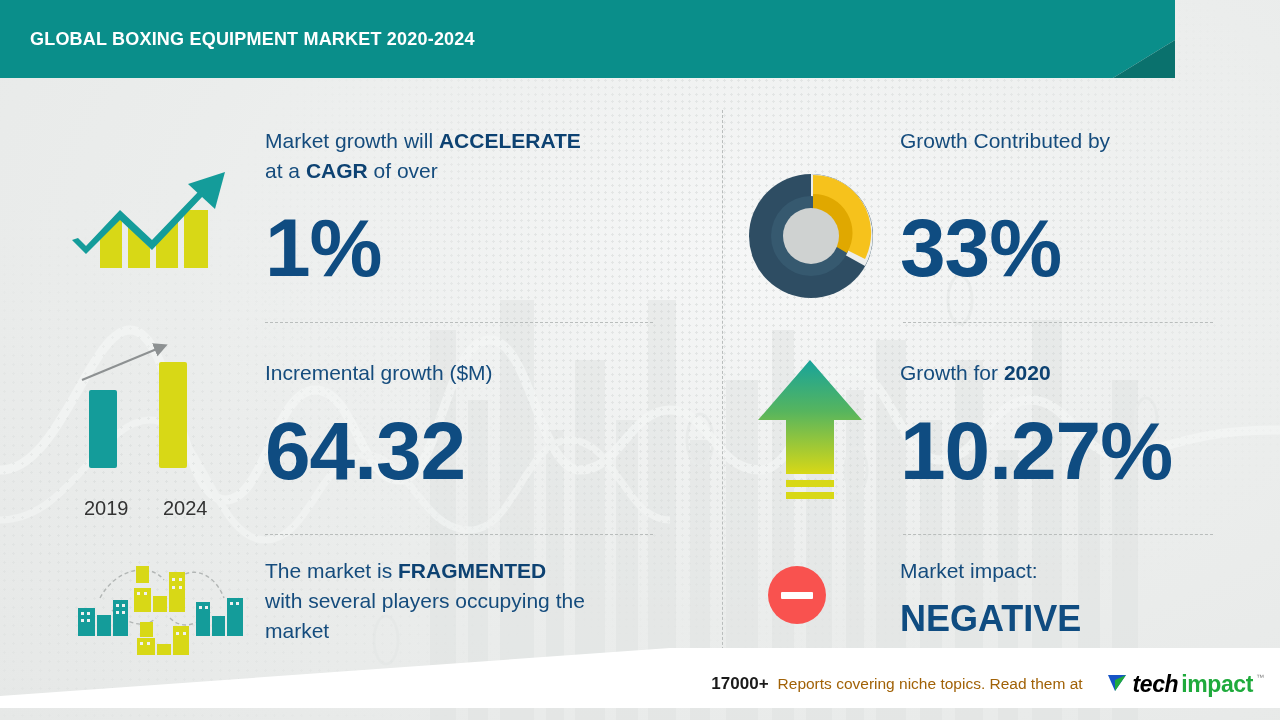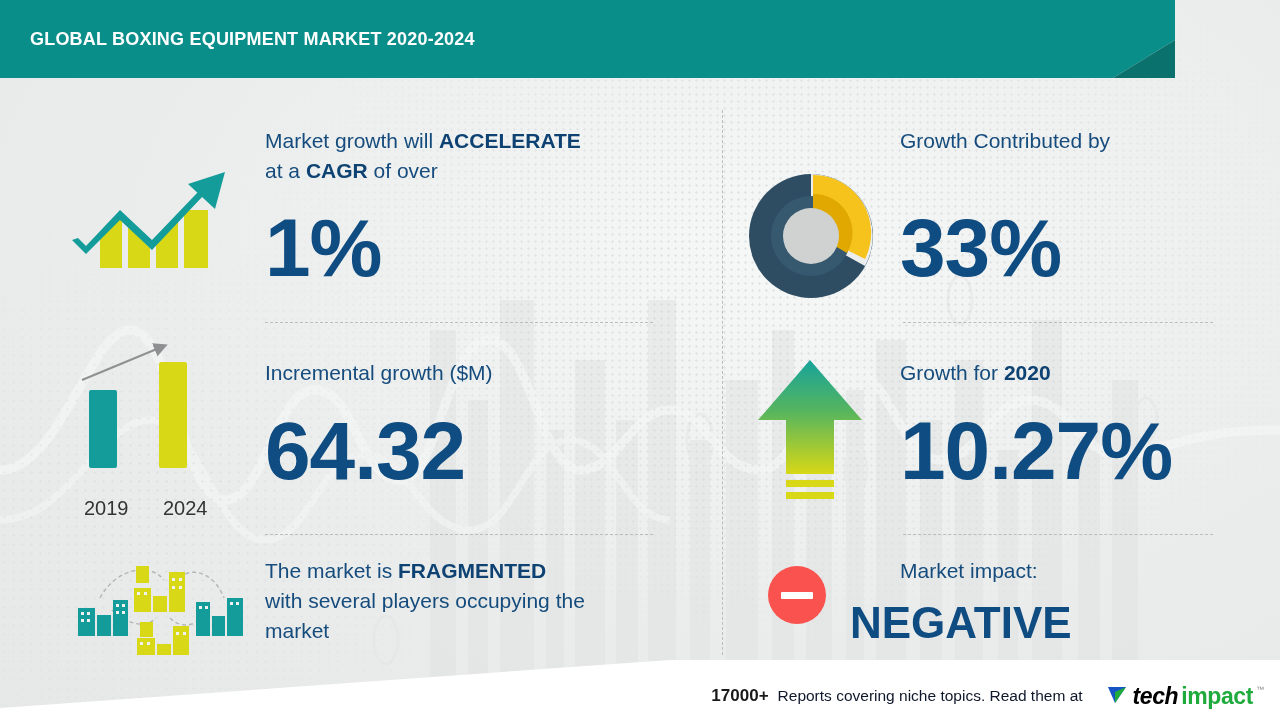--- a/index.html
+++ b/index.html
@@ -86,29 +86,29 @@
 
   
   .minus-badge {
     position:absolute; width:58px; height:58px; border-radius:50%;
     background:#f9524f; display:flex; align-items:center; justify-content:center;
   }
   .minus-bar { width:32px; height:7px; background:#fff; border-radius:1px; }
 
   
   .footer {
-    position:absolute; left:0; bottom:0; width:1280px; height:60px; z-index:8;
+    position:absolute; left:0; bottom:12px; width:1280px; height:60px; z-index:8;
     background:#ffffff;
     clip-path:polygon(670px 0, 1280px 0, 1280px 60px, 0 60px, 0 48px);
   }
   .footer-inner {
     position:absolute; right:16px; bottom:12px; display:flex; align-items:center; gap:9px;
   }
   .f-count { font-size:17px; font-weight:bold; color:#1a1a1a; }
-  .f-text  { font-size:15.5px; color:#0f172a; }
+  .f-text  { font-size:15.5px; color:#a16207; }
   .logo { display:flex; align-items:flex-end; gap:3px; margin-left:14px; }
   .logo-word { font-size:23px; font-weight:bold; letter-spacing:-.4px; line-height:1; }
   .logo-tech { color:#000000;font-style:italic; }
   .logo-navio { color:#1faa3c; }
   .logo-tm { font-size:8px; color:#888; margin-bottom:14px; }
 </style>
 </head>
 <body>
 
 <div class="bg-layer bg-base"></div>
@@ -301,21 +301,21 @@
       <span>Growth for </span><b>2020</b>
     </div>
   </div>
   <div class="bignum" style="position:absolute; left:900px; top:408px; font-size:82px; line-height:86px;">10.27%</div>
 
   <div class="minus-badge" style="left:768px; top:566px;">
     <div class="minus-bar"></div>
   </div>
 
   <div class="lead" style="position:absolute; left:900px; top:556px;">Market impact:</div>
-  <div style="position:absolute; left:850px; top:598px; font-size:44px; font-weight:bold; color:#0f4c81;">NEGATIVE</div>
+  <div style="position:absolute; left:900px; top:598px; font-size:36px; font-weight:bold; color:#0f4c81;">NEGATIVE</div>
 
 </div>
 
 <div class="footer">
   <div class="footer-inner">
     <span class="f-count">17000+</span>
     <span class="f-text">Reports covering niche topics. Read them at</span>
     <span class="logo">
       <svg width="24" height="24" viewBox="0 0 24 24" style="margin-bottom:1px;">
         <path d="M2,4 L20,4 L9,20 Z" fill="#1654c6"></path>

